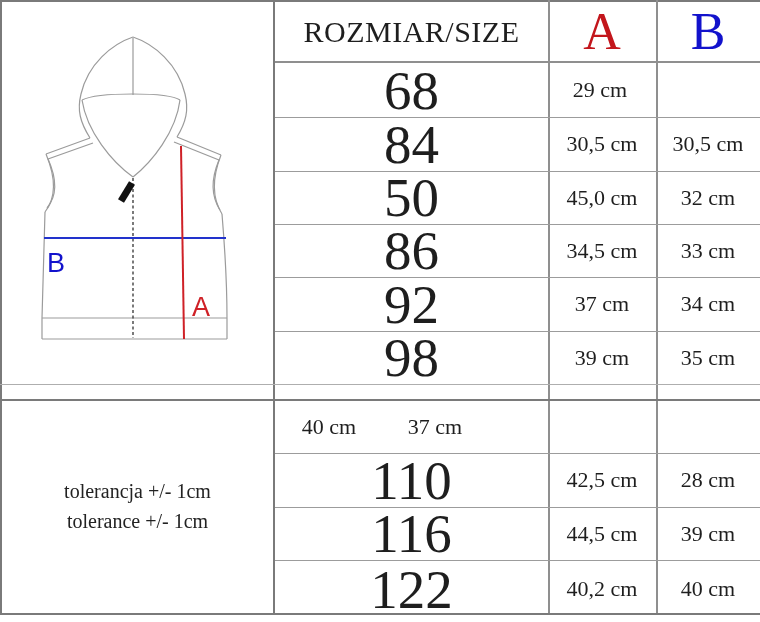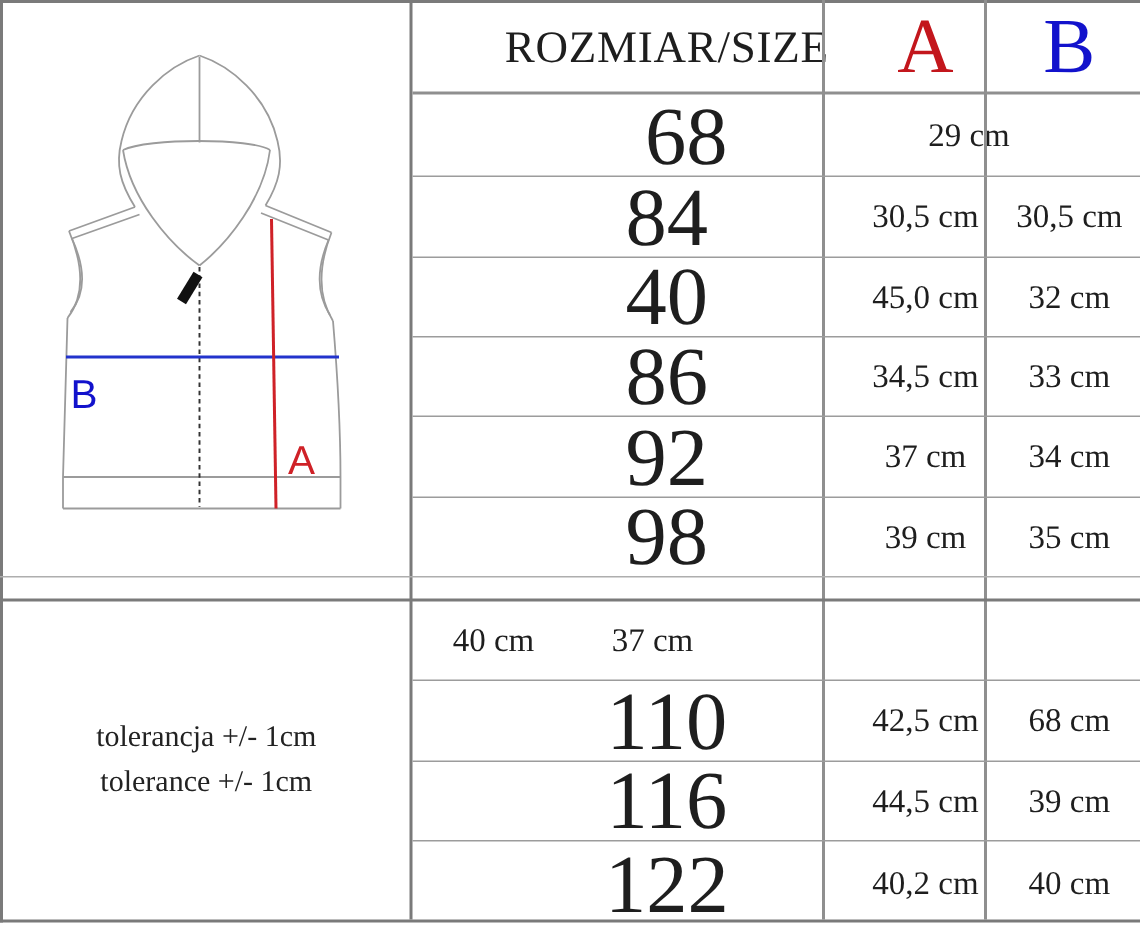--- a/index.html
+++ b/index.html
@@ -7,21 +7,21 @@
          font-family:"Liberation Serif",serif;color:#1e1e1e;overflow:hidden;}
   .hline,.vline{position:absolute;}
   .dark{background:#7a7a7a;}
   .mid{background:#8f8f8f;}
   .row-line{background:#9c9c9c;}
   .light{background:#aeaeae;}
 
   
   .trow{position:absolute;left:275px;width:485px;display:flex;}
   .cell{display:flex;align-items:center;justify-content:center;line-height:1;}
-  .c-size{width:273px;padding-left:46px;}
+  .c-size{width:273px;}
   .c-a{width:108px;}
   .c-b{width:104px;}
   .hdr-size{font-size:30px;letter-spacing:.5px;}
   .hdr-ab{font-size:52px;}
   .hdr-a{color:#c3161c;}
   .hdr-b{color:#1212cc;}
   .size-num{font-size:55px;}
   .cm{font-size:22px;}
 
   
@@ -90,21 +90,21 @@
   <div class="trow" style="top:63px;height:54px">
     <div class="cell c-size size-num">68</div>
     <div class="cell c-b cm">29 cm</div>
   </div>
   <div class="trow" style="top:117px;height:54px">
     <div class="cell c-size size-num">84</div>
     <div class="cell c-a cm">30,5 cm</div>
     <div class="cell c-b cm">30,5 cm</div>
   </div>
   <div class="trow" style="top:171px;height:53px">
-    <div class="cell c-size size-num">40</div>
+    <div class="cell c-size size-num">50</div>
     <div class="cell c-a cm">45,0 cm</div>
     <div class="cell c-b cm">32 cm</div>
   </div>
   <div class="trow" style="top:224px;height:53px">
     <div class="cell c-size size-num">86</div>
     <div class="cell c-a cm">34,5 cm</div>
     <div class="cell c-b cm">33 cm</div>
   </div>
   <div class="trow" style="top:277px;height:54px">
     <div class="cell c-size size-num">92</div>
@@ -117,21 +117,21 @@
     <div class="cell c-b cm">35 cm</div>
   </div>
 
   <div class="trow" style="top:400px;height:53px">
     <div class="cell c-a cm">40 cm</div>
     <div class="cell c-b cm">37 cm</div>
   </div>
   <div class="trow" style="top:453px;height:54px">
     <div class="cell c-size size-num">110</div>
     <div class="cell c-a cm">42,5 cm</div>
-    <div class="cell c-b cm">68 cm</div>
+    <div class="cell c-b cm">28 cm</div>
   </div>
   <div class="trow" style="top:507px;height:53px">
     <div class="cell c-size size-num">116</div>
     <div class="cell c-a cm">44,5 cm</div>
     <div class="cell c-b cm">39 cm</div>
   </div>
   <div class="trow" style="top:560px;height:58px">
     <div class="cell c-size size-num">122</div>
     <div class="cell c-a cm">40,2 cm</div>
     <div class="cell c-b cm">40 cm</div>

